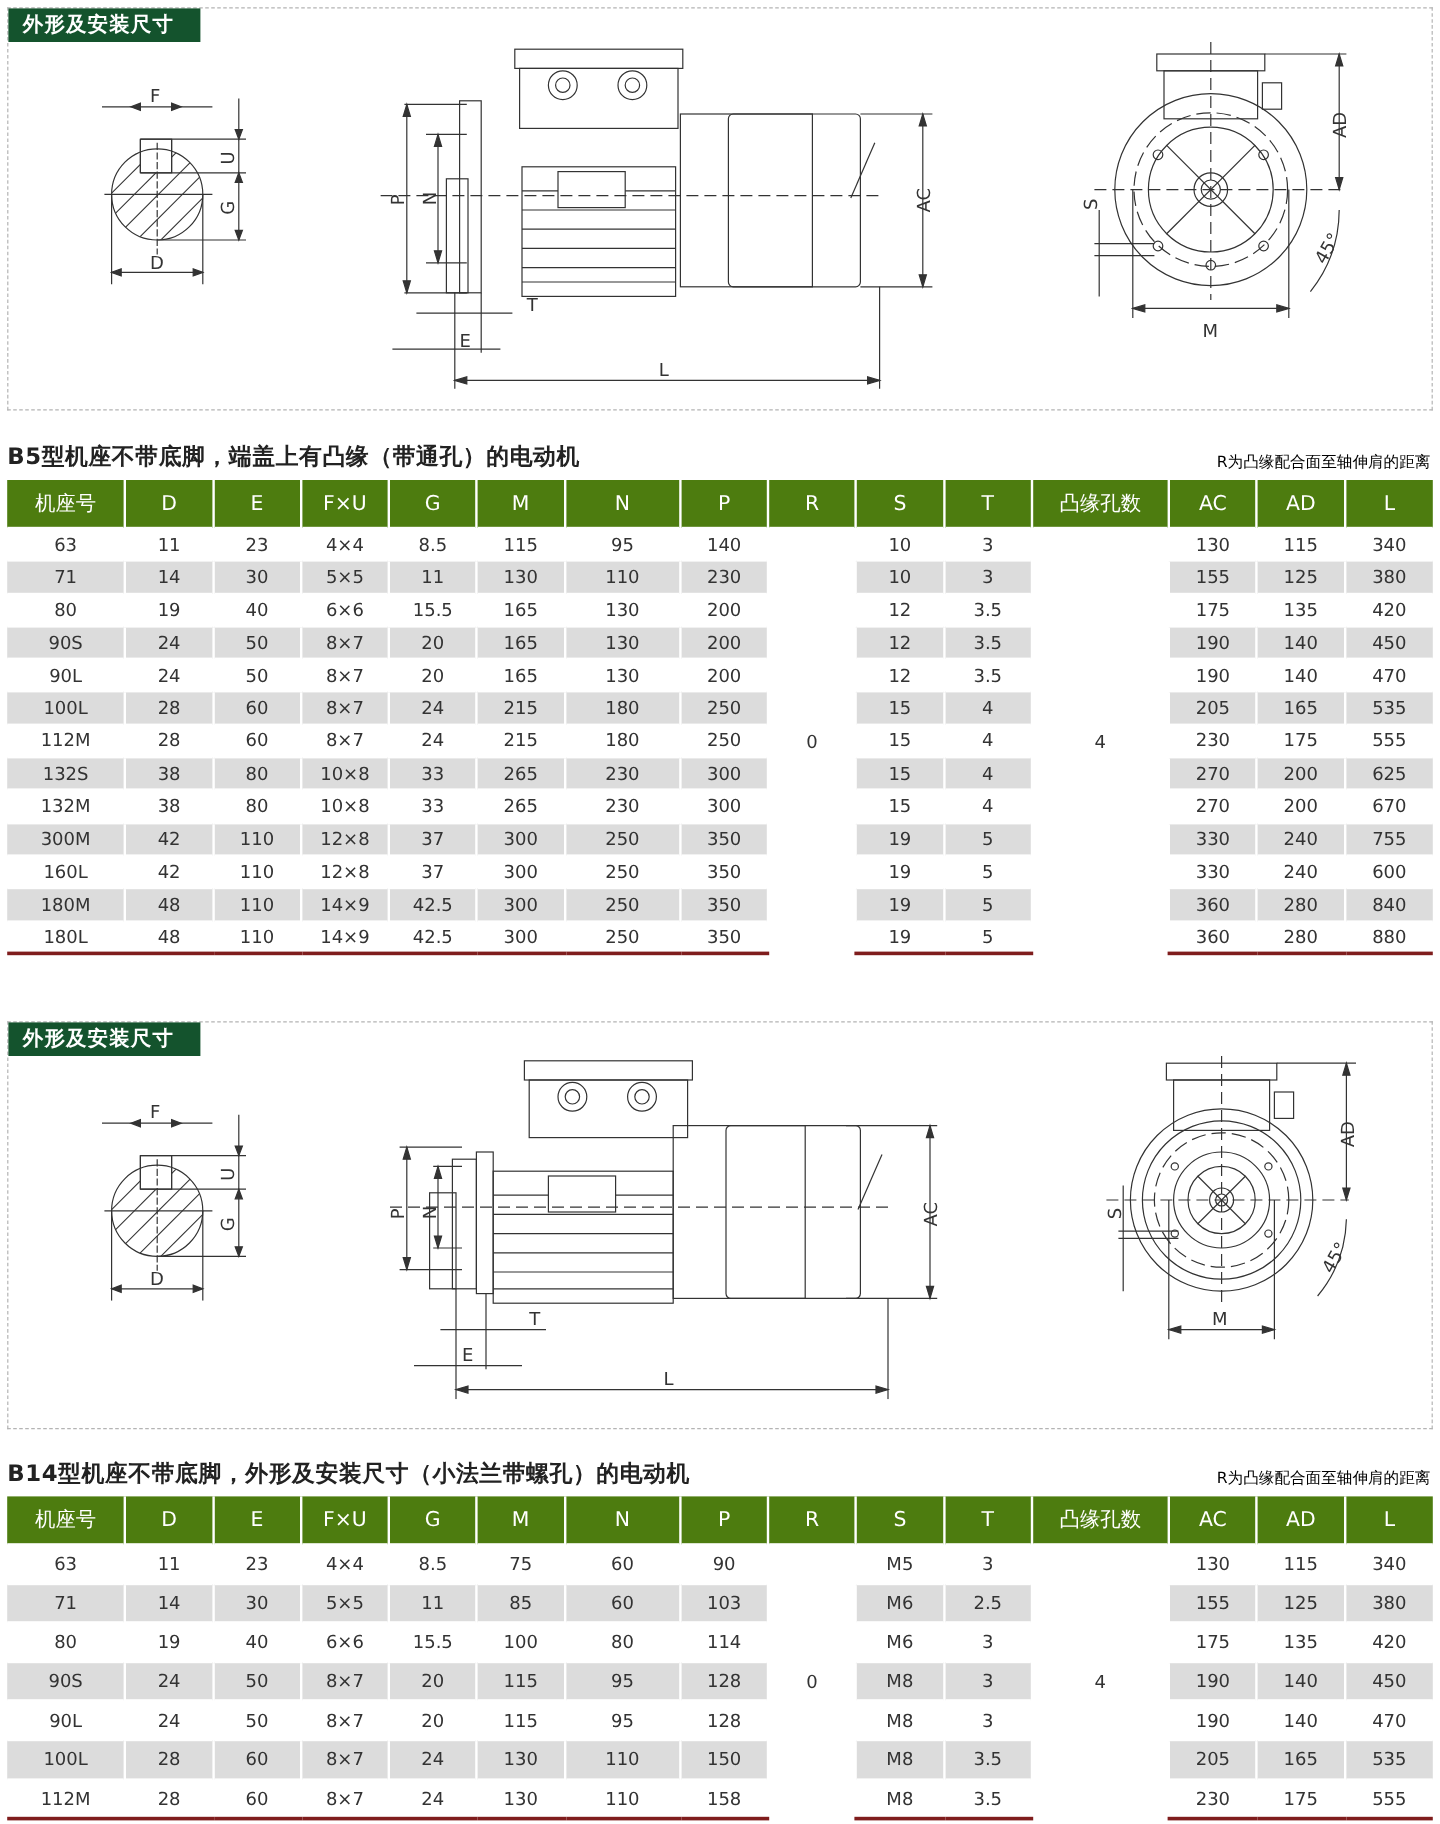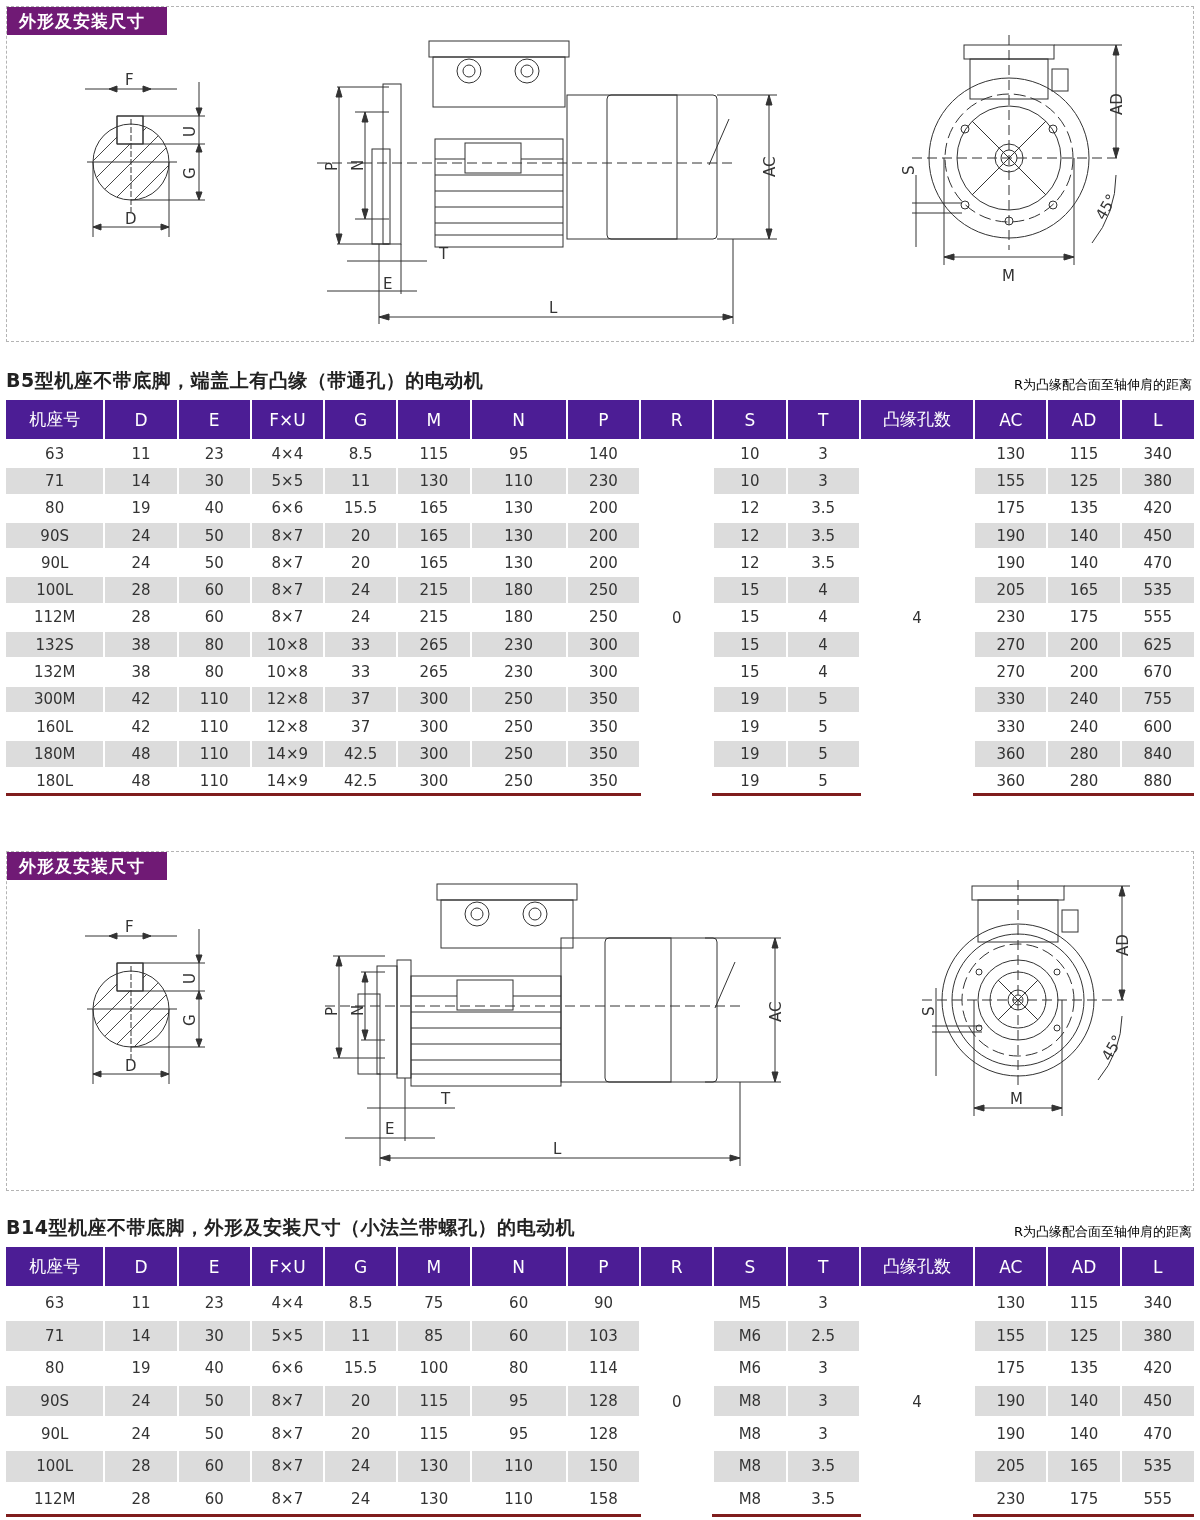--- a/index.html
+++ b/index.html
@@ -1,28 +1,28 @@
 <!DOCTYPE html>
 <html><head>
 <meta charset="utf-8">
 <style>
   * { box-sizing: border-box; margin: 0; padding: 0; }
   html, body { width: 1200px; height: 1520px; background: #fff; overflow: hidden; }
   body { font-family: "DejaVu Sans", "Liberation Sans", sans-serif; color: #333; position: relative; }
 
   .panel { position: absolute; left: 6px; width: 1188px; border: 1px dashed #b4b4b4; }
-  .panel-tag { position: absolute; left: 0; top: 0; height: 28px; width: 160px; background: #701a75; color: #fff; font-weight: bold; font-size: 17px; line-height: 28px; padding-left: 12px; letter-spacing: 1px; }
+  .panel-tag { position: absolute; left: 0; top: 0; height: 28px; width: 160px; background: #14532d; color: #fff; font-weight: bold; font-size: 17px; line-height: 28px; padding-left: 12px; letter-spacing: 1px; }
   .drawing { position: absolute; }
   .drawing svg { width: 100%; height: 100%; display: block; }
 
   .sec-title { position: absolute; left: 6px; font-weight: bold; font-size: 19px; color: #222; letter-spacing: 0.5px; }
   .sec-note { position: absolute; right: 8px; font-size: 13px; color: #000000; }
 
   table.spec { position: absolute; left: 6px; width: 1188px; border-collapse: collapse; table-layout: fixed; }
-  table.spec th { background: #4c1d95; color: #fff; font-weight: normal; font-size: 17px; height: 40px; border-left: 2px solid #fff; text-align: center; }
+  table.spec th { background: #4d7c0f; color: #fff; font-weight: normal; font-size: 17px; height: 40px; border-left: 2px solid #fff; text-align: center; }
   table.spec th:first-child { border-left: none; }
   table.spec td { font-size: 15px; color: #333; text-align: center; border-left: 2px solid #fff; border-top: 2px solid #fff; }
   table.spec td:first-child { border-left: none; }
   table.spec tr.alt td { background: #dcdcdc; }
   table.spec td.merged { background: #fff; vertical-align: middle; }
   table.spec tbody tr:last-child td { border-bottom: 3px solid #7f1d1d; }
   .t1 td { height: 27.3px; }
   .t2 td { height: 32.6px; }
 </style>
 </head>

